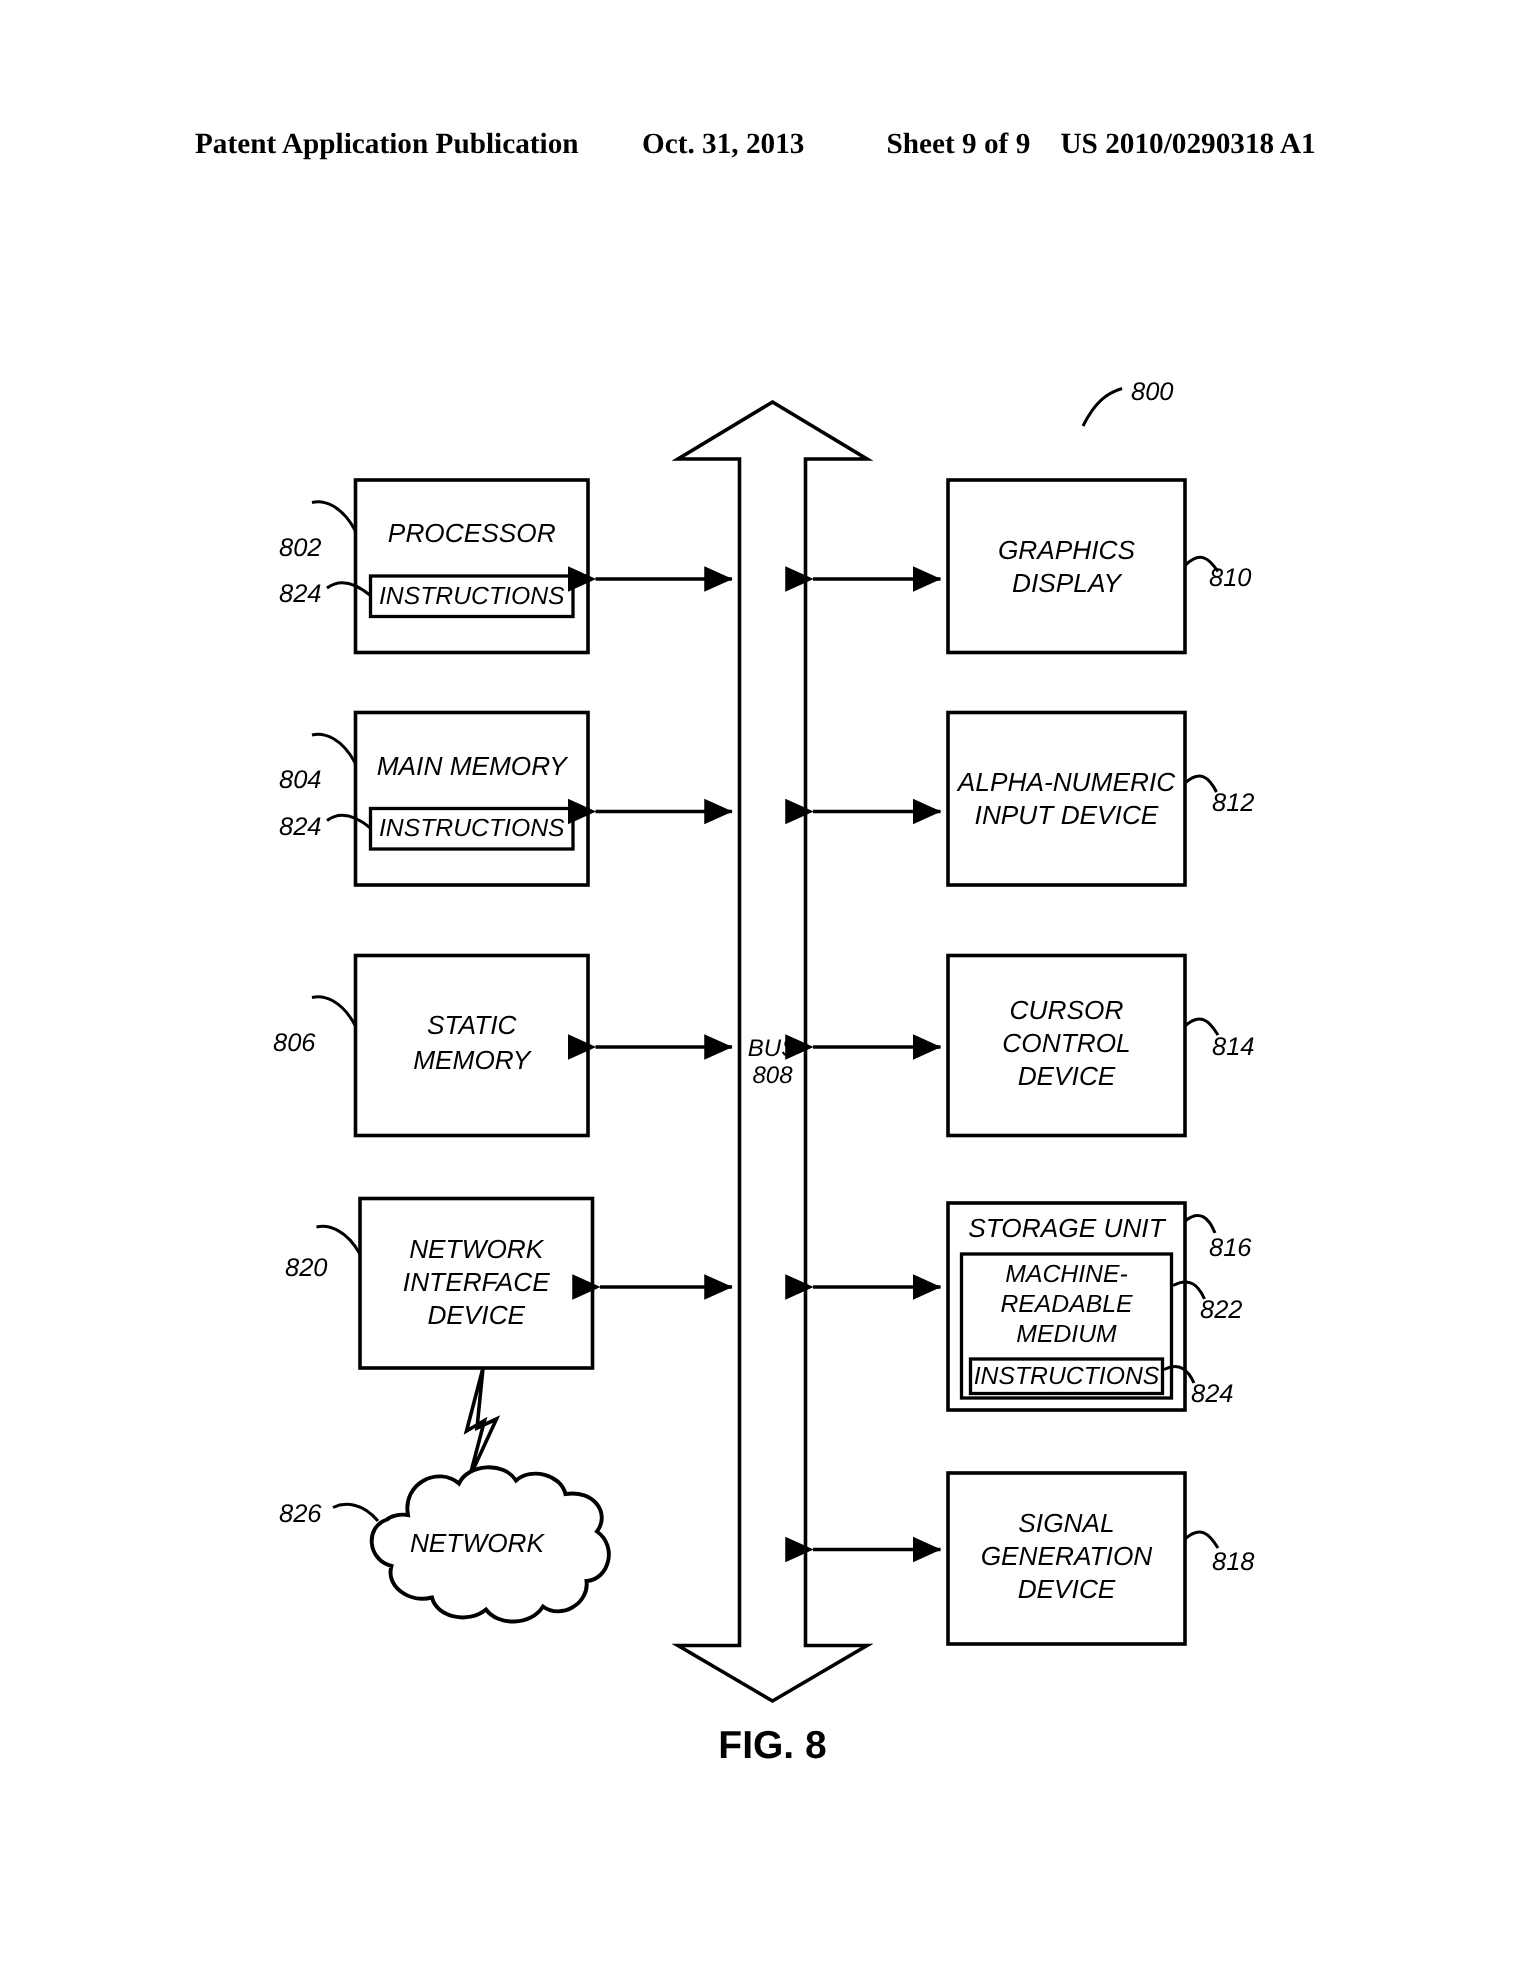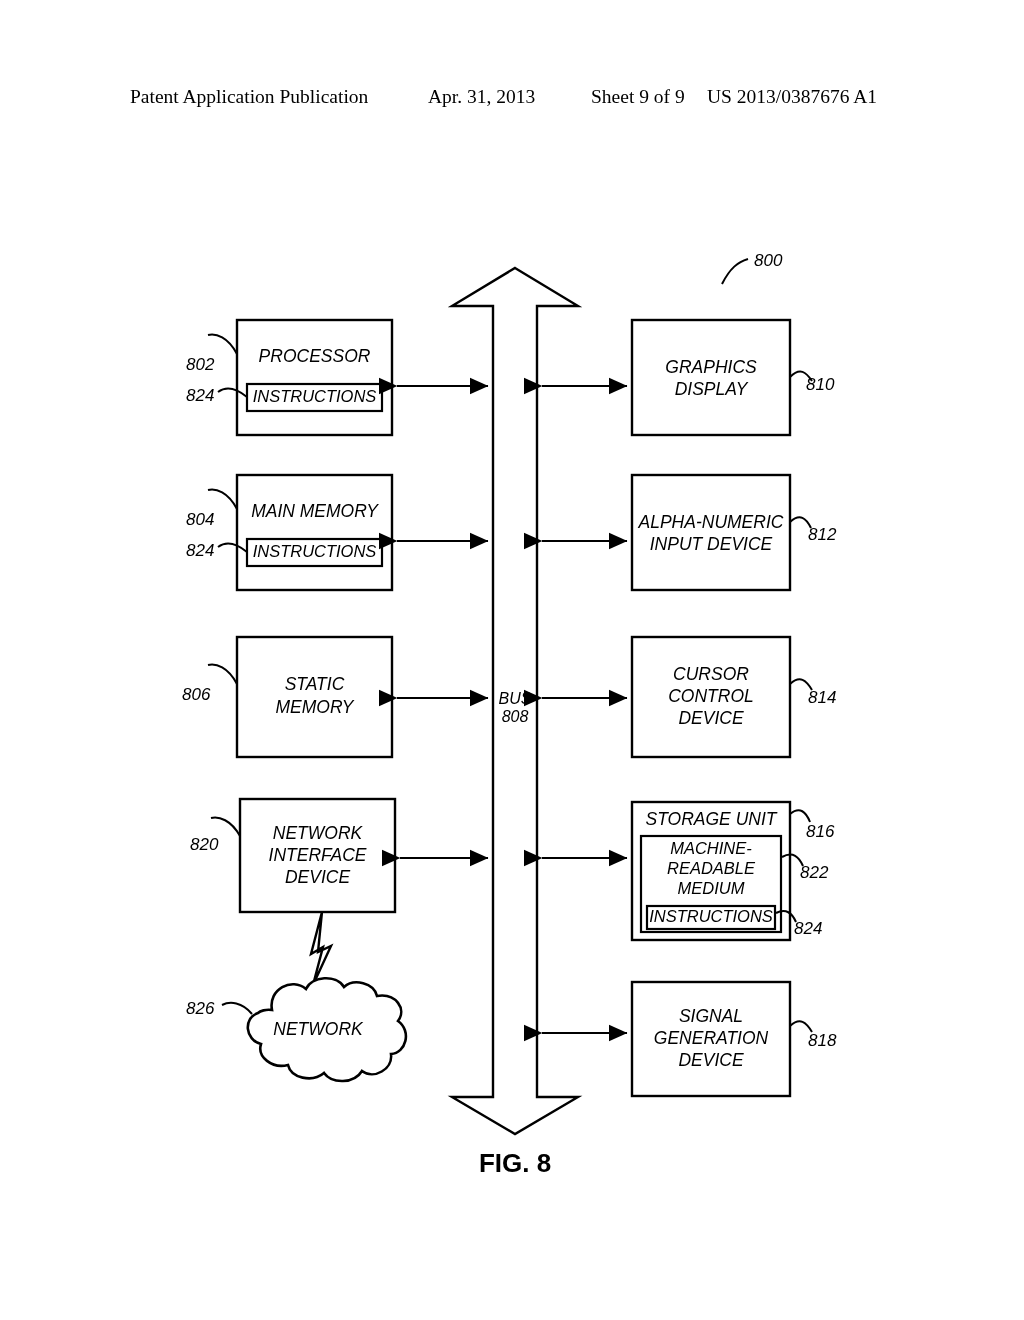--- a/index.html
+++ b/index.html
@@ -20,21 +20,21 @@
     height: 1320px;
     background: #ffffff;
   }
   .hdr {
     position: absolute;
     top: 86px;
     left: 0;
     width: 844px;
     height: 26px;
     font-family: "Liberation Serif", serif;
-    font-weight: normal;
+    font-weight: bold;
     font-size: 19.5px;
     color: #000000;
     white-space: nowrap;
   }
   .hdr span { position: absolute; top: 0; }
   .hdr-title { left: 130px; }
   .hdr-date  { left: 428px; }
   .hdr-sheet { left: 591px; }
   .hdr-pub   { left: 707px; }
 
@@ -86,23 +86,23 @@
   .cloud { fill: #ffffff; stroke: #000000; stroke-width: 2.6; }
   .bolt { fill: #ffffff; stroke: #000000; stroke-width: 2.4; stroke-linejoin: miter; }
 </style>
 </head>
 <body>
 
 <div id="page">
 
   <div class="hdr">
     <span class="hdr-title">Patent Application Publication</span>
-    <span class="hdr-date">Apr. 31, 2013</span>
+    <span class="hdr-date">Oct. 31, 2013</span>
     <span class="hdr-sheet">Sheet 9 of 9</span>
-    <span class="hdr-pub">US 2013/0387676 A1</span>
+    <span class="hdr-pub">US 2010/0290318 A1</span>
   </div>
 
   <svg id="fig" viewBox="0 0 1024 1320">
     <defs>
       <marker id="ah" markerWidth="9" markerHeight="9" refX="8.4" refY="4.5" orient="auto" markerUnits="strokeWidth">
         <path d="M0,0.6 L8.6,4.5 L0,8.4 z" fill="#000000"></path>
       </marker>
     </defs>
 
     <g>

